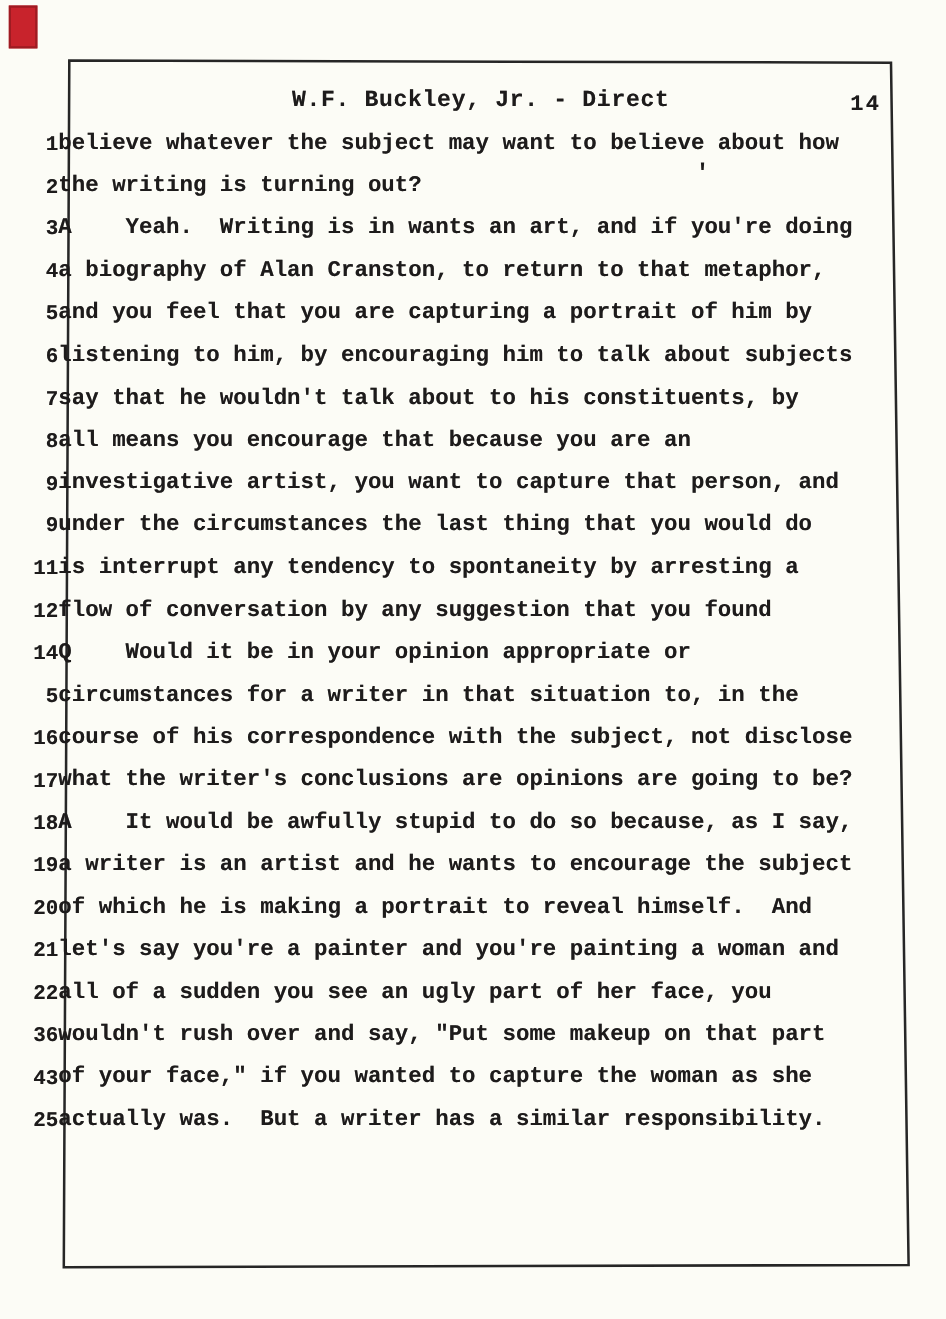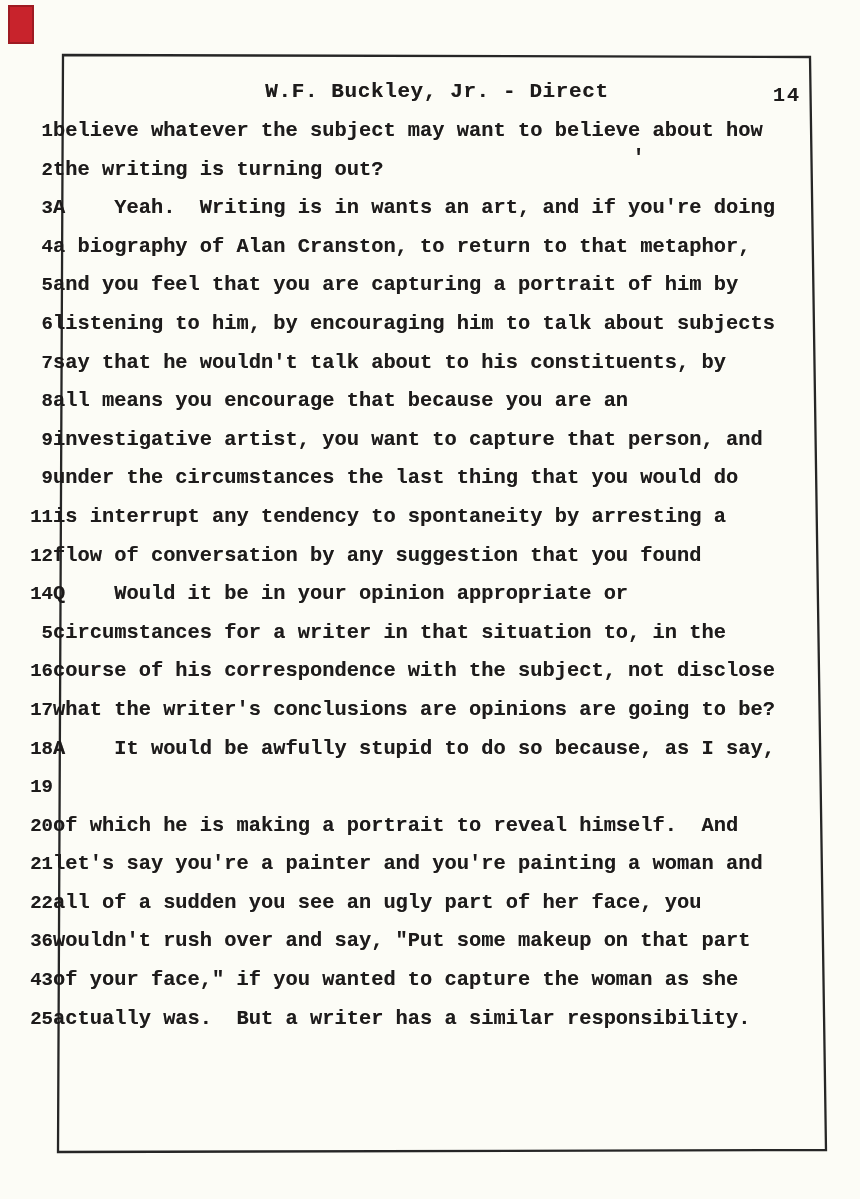--- a/index.html
+++ b/index.html
@@ -60,21 +60,21 @@
       <div class="row"><span class="num">8</span><span class="txt">all means you encourage that because you are an</span></div>
       <div class="row"><span class="num">9</span><span class="txt">investigative artist, you want to capture that person, and</span></div>
       <div class="row"><span class="num">9</span><span class="txt">under the circumstances the last thing that you would do</span></div>
       <div class="row"><span class="num">11</span><span class="txt">is interrupt any tendency to spontaneity by arresting a</span></div>
       <div class="row"><span class="num">12</span><span class="txt">flow of conversation by any suggestion that you found</span></div>
       <div class="row"><span class="num">14</span><span class="txt">Q    Would it be in your opinion appropriate or</span></div>
       <div class="row"><span class="num">5</span><span class="txt">circumstances for a writer in that situation to, in the</span></div>
       <div class="row"><span class="num">16</span><span class="txt">course of his correspondence with the subject, not disclose</span></div>
       <div class="row"><span class="num">17</span><span class="txt">what the writer's conclusions are opinions are going to be?</span></div>
       <div class="row"><span class="num">18</span><span class="txt">A    It would be awfully stupid to do so because, as I say,</span></div>
-      <div class="row"><span class="num">19</span></div>
+      <div class="row"><span class="num">19</span><span class="txt">a writer is an artist and he wants to encourage the subject</span></div>
       <div class="row"><span class="num">20</span><span class="txt">of which he is making a portrait to reveal himself.  And</span></div>
       <div class="row"><span class="num">21</span><span class="txt">let's say you're a painter and you're painting a woman and</span></div>
       <div class="row"><span class="num">22</span><span class="txt">all of a sudden you see an ugly part of her face, you</span></div>
       <div class="row"><span class="num">36</span><span class="txt">wouldn't rush over and say, "Put some makeup on that part</span></div>
       <div class="row"><span class="num">43</span><span class="txt">of your face," if you wanted to capture the woman as she</span></div>
       <div class="row"><span class="num">25</span><span class="txt">actually was.  But a writer has a similar responsibility.</span></div>
     </div>
 
   <div class="stray">'</div>
 </div>

